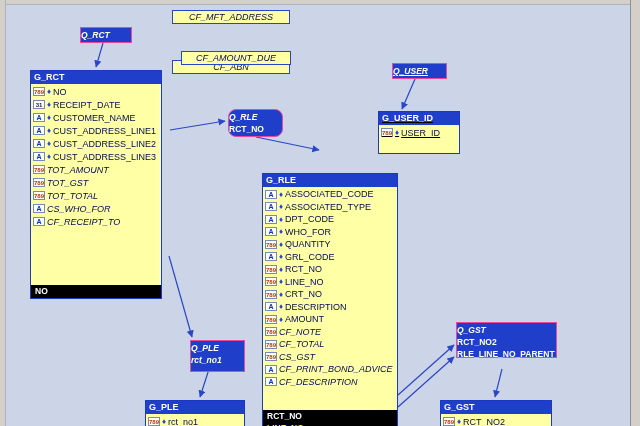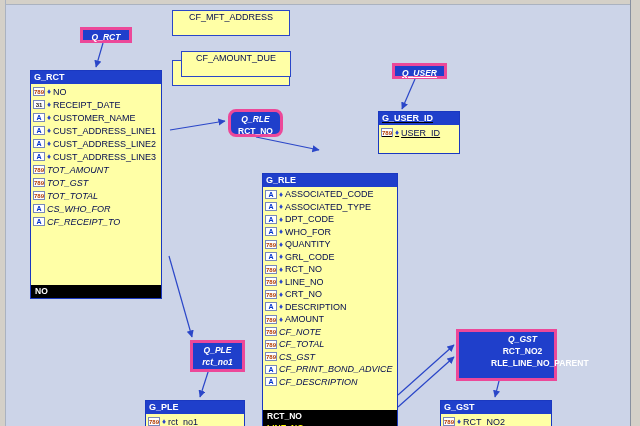--- a/index.html
+++ b/index.html
@@ -4,23 +4,23 @@
 <style>
   *{margin:0;padding:0;box-sizing:border-box;}
   html,body{width:640px;height:426px;overflow:hidden;}
   body{position:relative;background:#d4d0c8;font-family:"Liberation Sans",sans-serif;}
   #canvas{position:absolute;left:0;top:0;width:640px;height:426px;background:#ccd4e8;overflow:hidden;}
   .strip{position:absolute;background:#d4d0c8;z-index:50;}
   #strip-top{left:0;top:0;width:640px;height:5px;border-bottom:1px solid #aab2c0;}
   #strip-left{left:0;top:0;width:6px;height:426px;border-right:1px solid #aab2c0;}
   #strip-right{left:630px;top:0;width:10px;height:426px;border-left:1px solid #8890a0;}
   #links{position:absolute;left:0;top:0;z-index:1;}
-  .qbox{position:absolute;background:#1f3fcb;border:3px solid #ec4899;color:#fff;text-align:center;padding-top:1px;z-index:3;}
+  .qbox{position:absolute;background:#1f3fcb;border:1px solid #ec4899;color:#fff;padding-top:1px;z-index:3;}
   .qline{font-size:8.5px;font-weight:bold;line-height:12px;white-space:nowrap;color:#fff;}
-  .cfbox{position:absolute;background:#ffffa6;border:1px solid #2a46c8;text-align:center;font-size:9px;color:#000a50;line-height:13px;height:26px;z-index:3;}
+  .cfbox{position:absolute;background:#ffffa6;border:1px solid #2a46c8;text-align:center;font-size:9px;font-style:italic;color:#000a50;line-height:13px;height:14px;z-index:3;}
   .group{position:absolute;border:1px solid #1a38c0;background:#ffffa6;display:flex;flex-direction:column;z-index:2;}
   .ghead{background:#1f3fcb;color:#fff;font-weight:bold;font-size:9px;line-height:13px;flex:0 0 13px;padding-left:3px;}
   .gbody{flex:1 1 auto;overflow:hidden;padding-top:1px;}
   .gfoot{flex:0 0 auto;}
   .row{display:flex;align-items:center;height:13px;padding-left:2px;}
   #g_rle .row{height:12.5px;}
   .dticon{display:inline-block;width:12px;height:9px;background:#fff;border:1px solid #7788bb;font-size:6px;line-height:8px;text-align:center;margin-right:2px;flex:0 0 12px;font-weight:bold;}
   .ic789{color:#b33c00;}
   .icA{color:#0033cc;font-size:7px;}
   .ic31{color:#222222;}
@@ -30,21 +30,21 @@
   .brow{background:#000;font-size:8.5px;font-weight:bold;line-height:12px;height:12px;padding-left:4px;white-space:nowrap;}
   #g_rct .brow{height:13px;line-height:13px;}
   
   #cf_mft_address{left:172px;top:10px;width:118px;}
   #cf_abn{left:172px;top:24px;width:118px;margin-top:36px;}
   #cf_amount_due{left:181px;top:51px;width:110px;}
   #q_rct{left:80px;top:27px;width:52px;height:16px;}
   #q_user{left:392px;top:63px;width:55px;height:16px;text-decoration:underline;}
   #q_rle{left:228px;top:109px;width:55px;height:28px;border-radius:8px;}
   #q_ple{left:190px;top:340px;width:55px;height:32px;}
-  #q_gst{left:456px;top:329px;width:101px;height:52px;padding-left:32px;}
+  #q_gst{left:456px;top:322px;width:101px;height:36px;}
   #g_rct{left:30px;top:70px;width:132px;height:229px;}
   #g_user_id{left:378px;top:111px;width:82px;height:43px;text-decoration:underline;}
   #g_rle{left:262px;top:151px;width:136px;height:262px;margin-top:22px;}
   #g_ple{left:145px;top:400px;width:100px;height:42px;}
   #g_gst{left:440px;top:400px;width:112px;height:42px;}
 </style>
 </head>
 <body>
 
 <div id="canvas">

